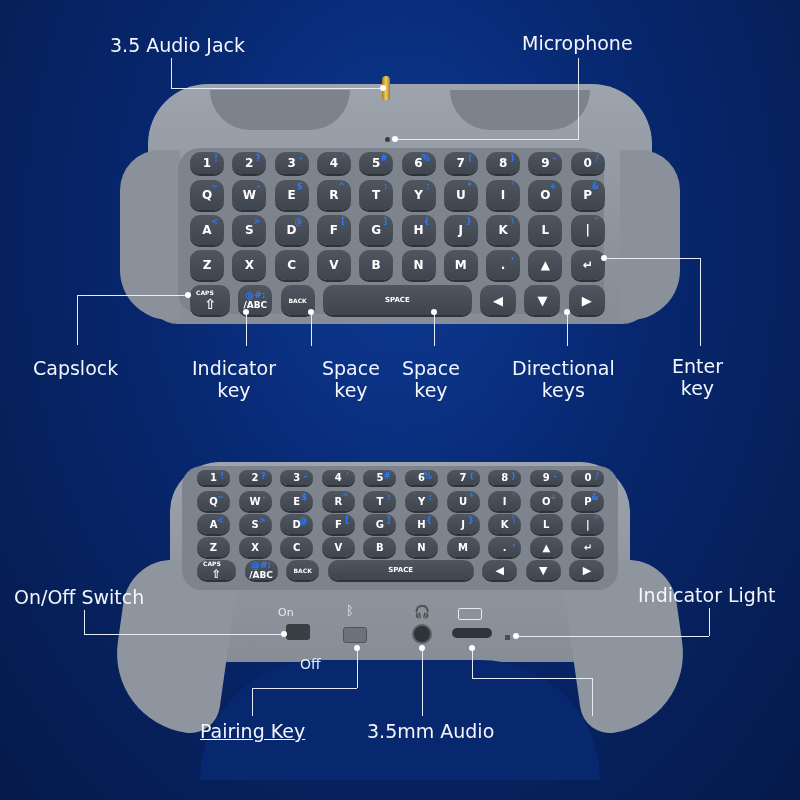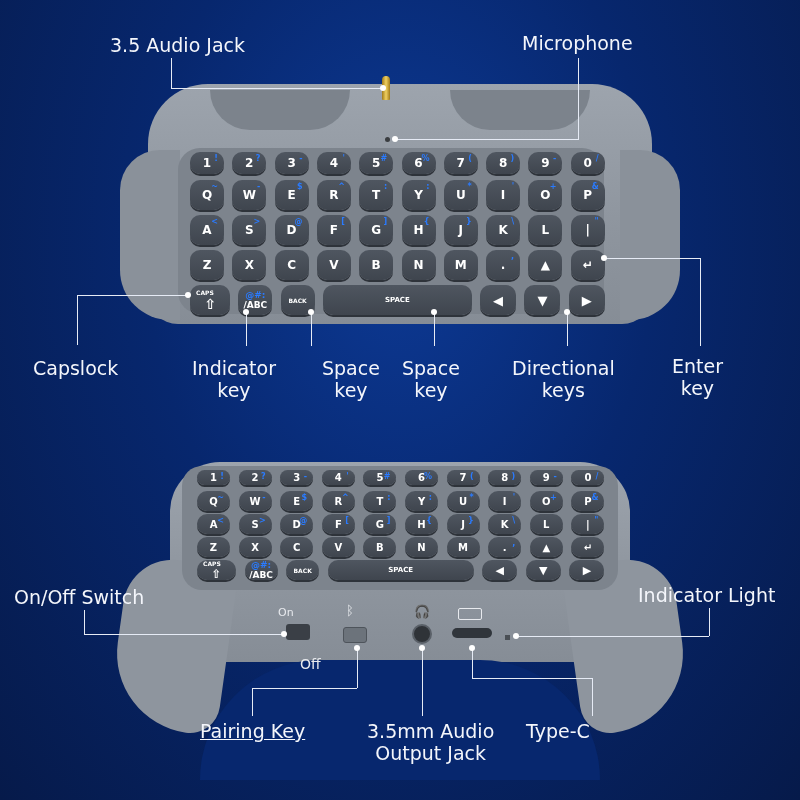--- a/index.html
+++ b/index.html
@@ -224,25 +224,23 @@
   <div class="dot" style="left:513px;top:633px;"></div>
 
   <div class="label" style="left:200px;top:720px;text-decoration:underline;">Pairing Key</div>
   <div class="line" style="left:357px;top:648px;width:1px;height:40px;"></div>
   <div class="line" style="left:252px;top:688px;width:105px;height:1px;"></div>
   <div class="line" style="left:252px;top:688px;width:1px;height:28px;"></div>
   <div class="dot" style="left:354px;top:645px;"></div>
 
   <div class="label" style="left:352px;top:720px;margin-left:15px;">
     <div>3.5mm Audio</div>
-    <div>Output Jack</div>
   </div>
   <div class="line" style="left:422px;top:648px;width:1px;height:68px;"></div>
   <div class="dot" style="left:419px;top:645px;"></div>
 
   <div class="label" style="left:526px;top:720px;">
-    <div>Type-C</div>
   </div>
   <div class="line" style="left:472px;top:648px;width:1px;height:30px;"></div>
   <div class="line" style="left:472px;top:678px;width:120px;height:1px;"></div>
   <div class="line" style="left:592px;top:678px;width:1px;height:38px;"></div>
   <div class="dot" style="left:469px;top:645px;"></div>
 </div>
 
 </body></html>

